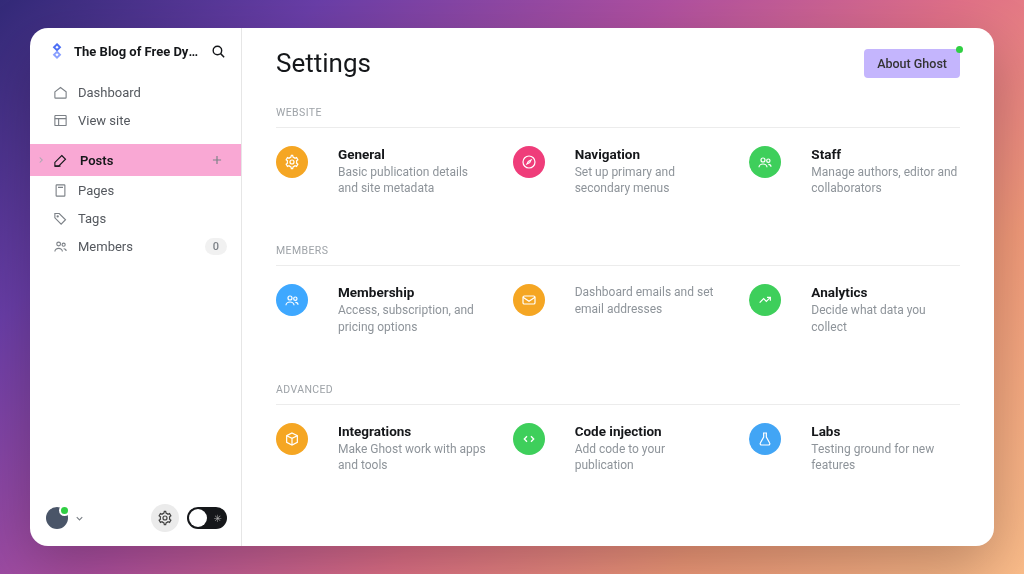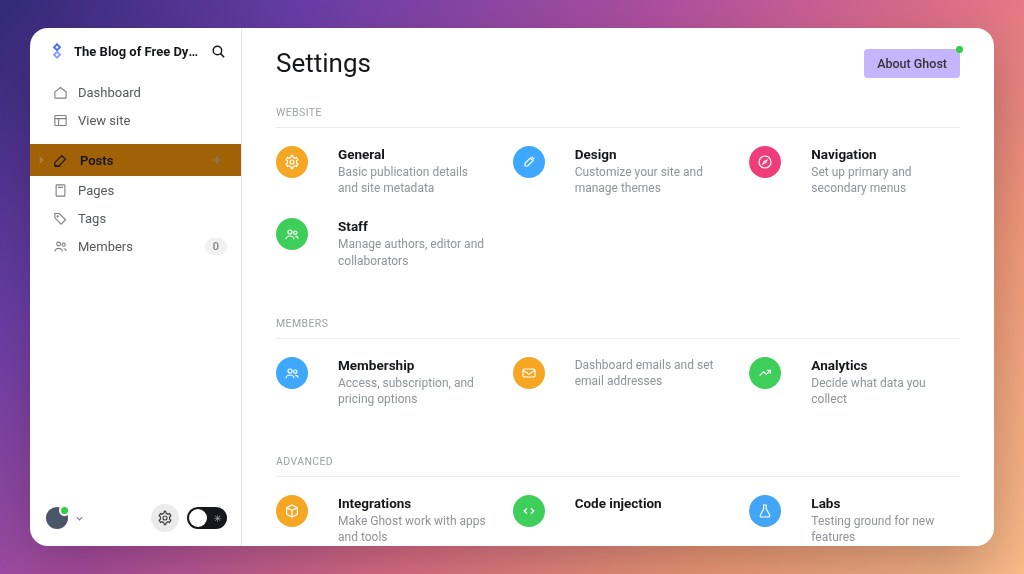--- a/index.html
+++ b/index.html
@@ -46,21 +46,21 @@
   }
   .nav { padding: 4px 0; }
   .nav-item {
     display: flex; align-items: center; gap: 10px;
     padding: 6px 14px 6px 22px;
     font-size: 13px; color: #54585e; cursor: pointer;
     position: relative;
   }
   .nav-item .ic { width: 16px; height: 16px; color:#7c8187; display:flex; align-items:center; justify-content:center; }
   .nav-sep { height: 10px; }
-  .nav-item.active { background: #a16207; color:#15171a; font-weight:600;gap:12px; }
+  .nav-item.active { background: #f9a8d4; color:#15171a; font-weight:600;gap:12px; }
   .nav-item.active .ic { color:#15171a; }
   .nav-item .chev { position:absolute; left:6px; width:10px; color:#a5a9ae; }
   .nav-item .plus { margin-left:auto; width:20px; height:20px; border-radius:4px; display:flex; align-items:center; justify-content:center; color:#7c8187; }
   .badge {
     margin-left: auto;
     background:#f1f1f1; color:#7c8187;
     font-size:11px; padding:2px 8px; border-radius:10px; font-weight:500;
   }
   .sb-foot {
     margin-top: auto; padding: 12px 14px 14px 16px;
@@ -256,32 +256,20 @@
                     <circle cx="12" cy="12" r="3"></circle>
                     <path d="M19 12c0-.6-.1-1.1-.2-1.7l2-1.5-2-3.4-2.3 1a7 7 0 00-2.9-1.7L13 2h-2l-.6 2.7a7 7 0 00-2.9 1.7l-2.3-1-2 3.4 2 1.5A7 7 0 005 12c0 .6.1 1.1.2 1.7l-2 1.5 2 3.4 2.3-1a7 7 0 002.9 1.7L11 22h2l.6-2.7a7 7 0 002.9-1.7l2.3 1 2-3.4-2-1.5c.1-.6.2-1.1.2-1.7z"></path>
                   </svg>
                 </div>
                 <div>
                   <div class="card-title">General</div>
                   <div class="card-desc">Basic publication details and site metadata</div>
                 </div>
               </div>
               <div class="card">
-                <div class="card-icon c-blue">
-                  <svg viewBox="0 0 24 24" width="16" height="16" fill="none" stroke="currentColor" stroke-width="1.8">
-                    <path d="M14 6l4 4-8 8H6v-4z"></path>
-                    <path d="M16 4l4 4"></path>
-                  </svg>
-                </div>
-                <div>
-                  <div class="card-title">Design</div>
-                  <div class="card-desc">Customize your site and manage themes</div>
-                </div>
-              </div>
-              <div class="card">
                 <div class="card-icon c-pink">
                   <svg viewBox="0 0 24 24" width="16" height="16" fill="none" stroke="currentColor" stroke-width="1.8">
                     <circle cx="12" cy="12" r="9"></circle>
                     <polygon points="15 9 13 13 9 15 11 11"></polygon>
                   </svg>
                 </div>
                 <div>
                   <div class="card-title">Navigation</div>
                   <div class="card-desc">Set up primary and secondary menus</div>
                 </div>
@@ -359,20 +347,21 @@
               </div>
               <div class="card">
                 <div class="card-icon c-green">
                   <svg viewBox="0 0 24 24" width="16" height="16" fill="none" stroke="currentColor" stroke-width="2">
                     <polyline points="9 8 5 12 9 16"></polyline>
                     <polyline points="15 8 19 12 15 16"></polyline>
                   </svg>
                 </div>
                 <div>
                   <div class="card-title">Code injection</div>
+                  <div class="card-desc">Add code to your publication</div>
                 </div>
               </div>
               <div class="card">
                 <div class="card-icon c-sky">
                   <svg viewBox="0 0 24 24" width="16" height="16" fill="none" stroke="currentColor" stroke-width="1.8">
                     <path d="M9 3h6M10 3v6l-5 9a2 2 0 002 3h10a2 2 0 002-3l-5-9V3"></path>
                   </svg>
                 </div>
                 <div>
                   <div class="card-title">Labs</div>

